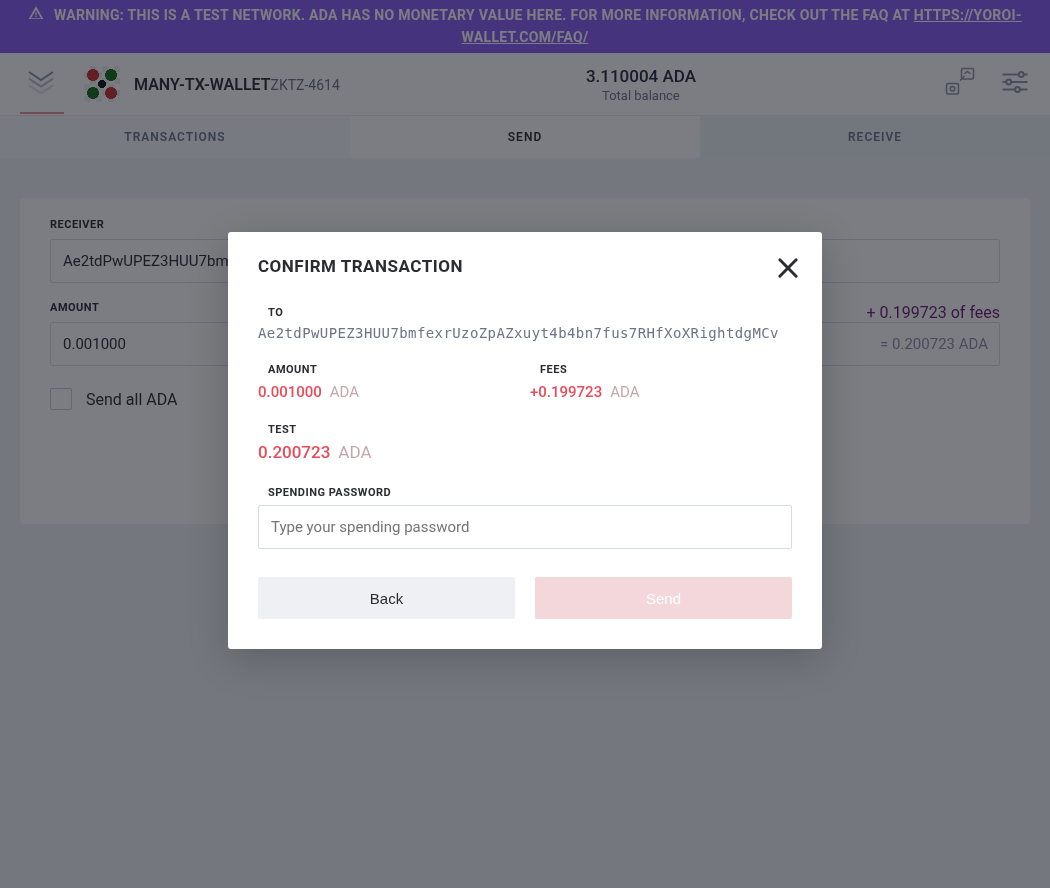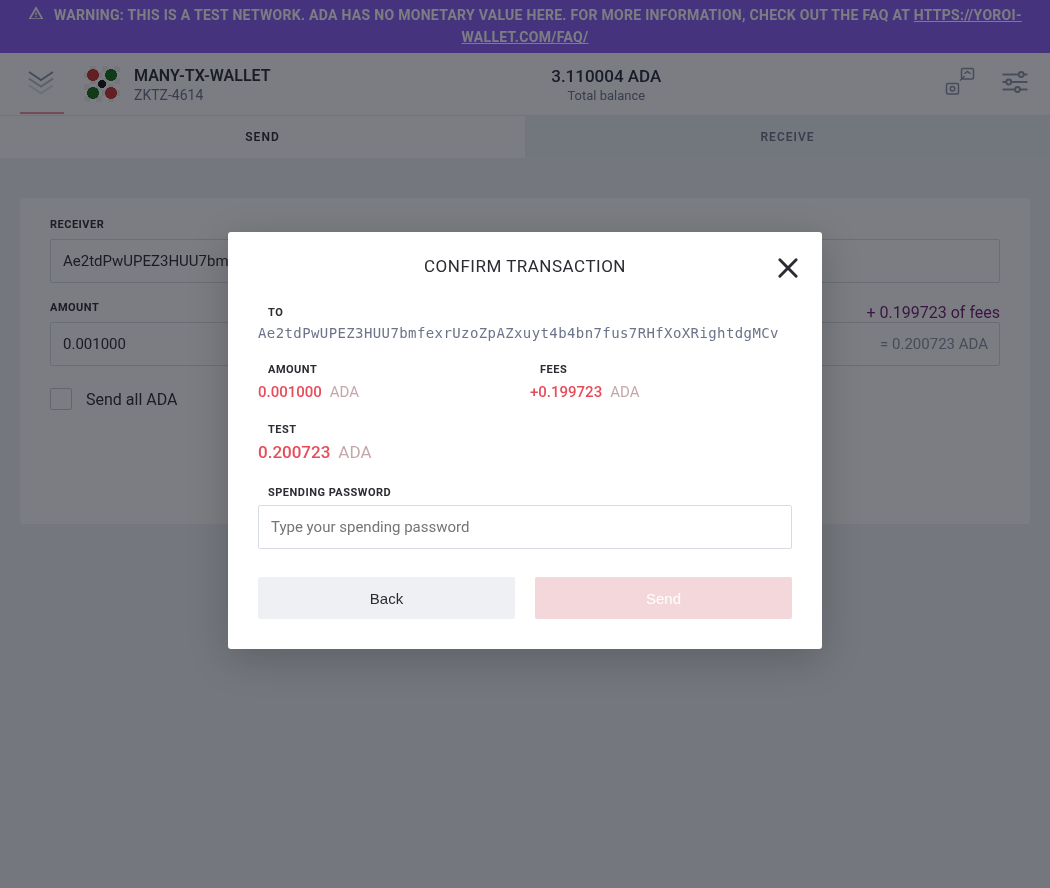--- a/index.html
+++ b/index.html
@@ -40,21 +40,21 @@
       radial-gradient(circle at 25% 75%, #156a16 15%, transparent 16%),
       radial-gradient(circle at 75% 75%, #c83232 15%, transparent 16%),
       radial-gradient(circle at 50% 50%, #111 15%, transparent 16%),
       linear-gradient(45deg,#efefef 25%,transparent 25%,transparent 75%,#efefef 75%),
       linear-gradient(45deg,#efefef 25%,#fff 25%,#fff 75%,#efefef 75%);
     background-size: 100% 100%,100% 100%,100% 100%,100% 100%,100% 100%, 12px 12px, 12px 12px;
     background-position: 0 0,0 0,0 0,0 0,0 0, 0 0, 6px 6px;
     margin-right: 14px;
     flex:none;
   }
-  .wallet-meta { display:flex; flex-direction:column; justify-content:center; }
+  .wallet-meta { display:flex; flex-direction:row; justify-content:center; }
   .wallet-name { color:#2b2c32; font-weight:600; font-size:16px; }
   .wallet-plate { color:#6b7489; font-size:14px; margin-top:2px; }
 
   .balance-col { flex:1; text-align:center; }
   .balance-amt { color:#242838; font-size:17px; font-weight:500; }
   .balance-lbl { color:#6b7489; font-size:13px; margin-top:2px; }
 
   .hdr-icons { display:flex; gap:22px; align-items:center; }
 
   .tabs {
@@ -134,23 +134,23 @@
   }
   .modal {
     width:594px;
     background:#fff;
     border-radius:3px;
     padding: 24px 30px 30px 30px;
     position:relative;
     box-shadow:0 10px 40px rgba(0,0,0,0.2);
   }
   .modal-title {
-    text-align:center;
+    text-align:left;
     font-size:17px;
-    font-weight:400;
+    font-weight:700;
     color:#2b2c32;
     letter-spacing:0.5px;
   }
   .modal-close {
     position:absolute; right:20px; top:22px;
     width:28px; height:28px;
     cursor:pointer;
   }
   .modal-close svg { width:100%; height:100%; }
   .sect-label {
@@ -233,20 +233,21 @@
         <circle cx="14" cy="24" r="4" fill="#f7f8fa"></circle>
         <line x1="4" y1="36" x2="44" y2="36"></line>
         <circle cx="28" cy="36" r="4" fill="#f7f8fa"></circle>
       </svg>
     </span>
   </div>
 </div>
 <div class="logo-underline"></div>
 
 <div class="tabs">
+  <div class="tab">TRANSACTIONS</div>
   <div class="tab active">SEND</div>
   <div class="tab other">RECEIVE</div>
 </div>
 
 <div class="page">
   <div class="card">
     <div class="form-label">RECEIVER</div>
     <input class="text-input" type="text" value="Ae2tdPwUPEZ3HUU7bmfexrUzoZpAZxuyt4b4bn7fus7RHfXoXRightdgMCv" style="">
 
     <div class="row-amount-top">

